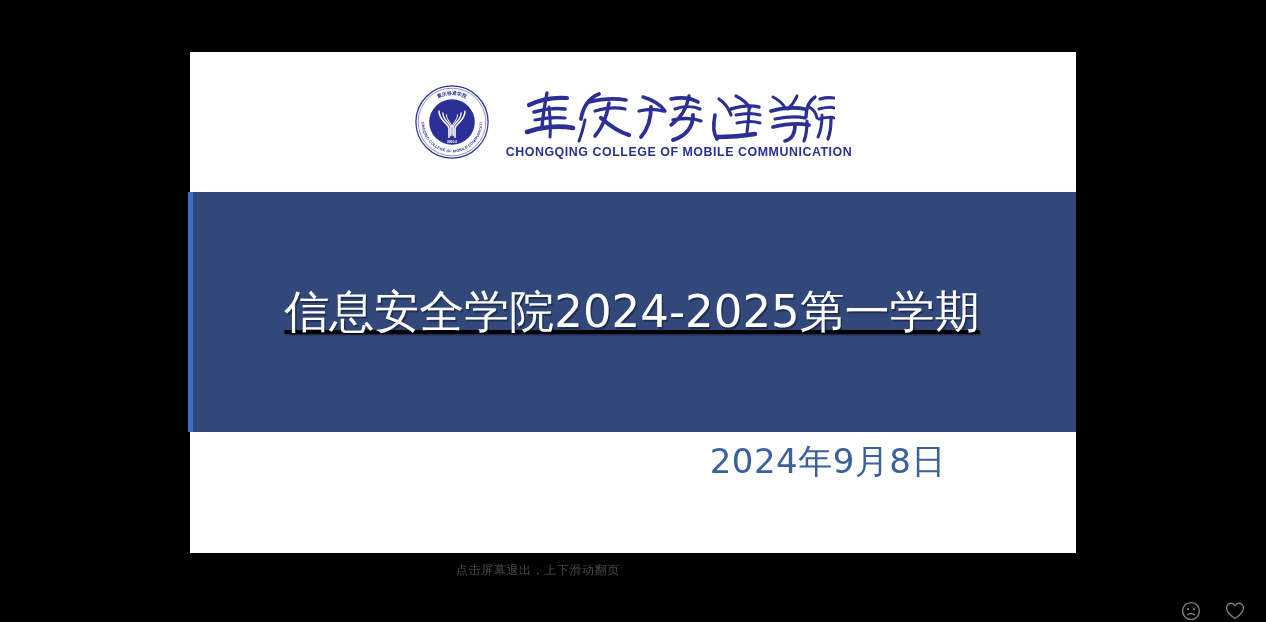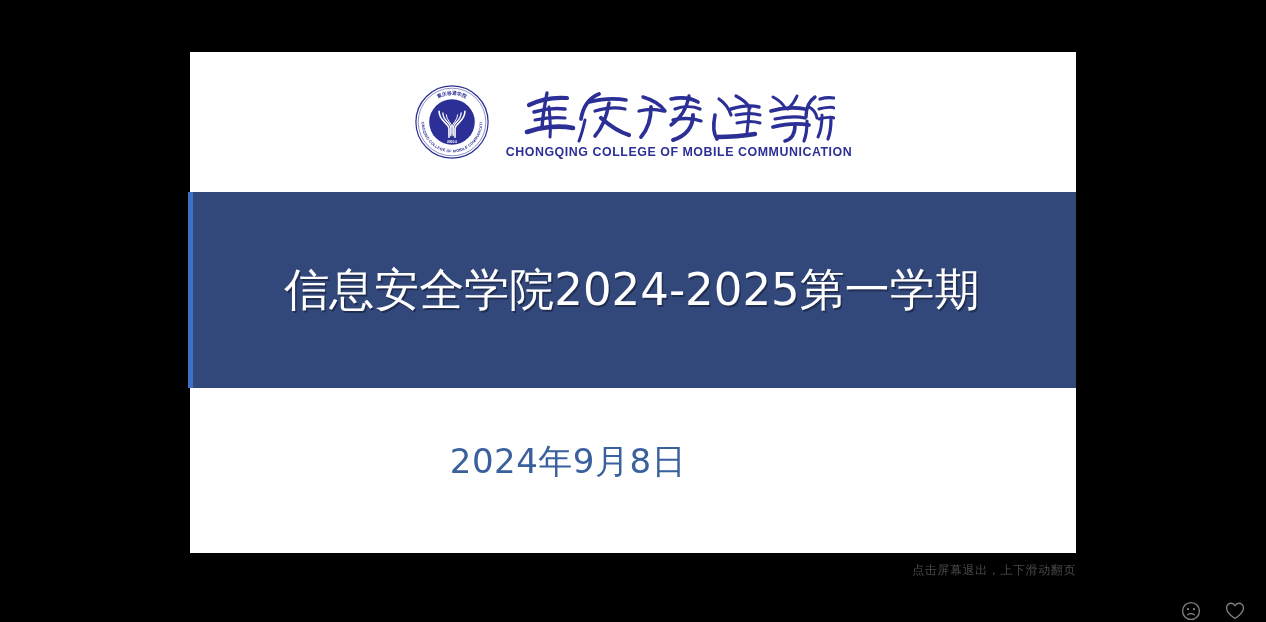--- a/index.html
+++ b/index.html
@@ -77,27 +77,28 @@
     margin-top: 1px;
     line-height: 1;
   }
 
   
   #title-band {
     position: absolute;
     left: -2px;
     top: 140px;
     width: 888px;
-    height: 196px;
+    height: 240px;
     background: #32477a;
     display: flex;
     flex-direction: column;
     align-items: center;
     justify-content: center;
     box-sizing: border-box;
+    text-decoration: underline;
   }
   #title-band-accent {
     position: absolute;
     left: 0;
     top: 0;
     width: 5px;
     height: 100%;
     background: #3f70c8;
   }
 
@@ -115,40 +116,40 @@
 
   
   #date-area {
     position: absolute;
     left: 0;
     top: 336px;
     width: 756px;
     height: 165px;
     display: flex;
     align-items: center;
-    justify-content: center;
+    justify-content: flex-end;
     padding-bottom: 18px;
     box-sizing: border-box;
   }
   #date-text {
     color: #3a609e;
     font-family: "DejaVu Sans", "Liberation Sans", sans-serif;
     font-size: 34px;
     font-weight: 400;
     letter-spacing: 0.5px;
     white-space: nowrap;
   }
 
   
   #hint {
     position: absolute;
     left: 0;
     top: 562px;
     width: 1076px;
-    text-align: right;
+    text-align: center;
     color: #4a4a4a;
     font-family: Liberation Sans, sans-serif;
     font-size: 12px;
     letter-spacing: 0.6px;
     line-height: 16px;
     user-select: none;
   }
 
   
   #action-icons {

